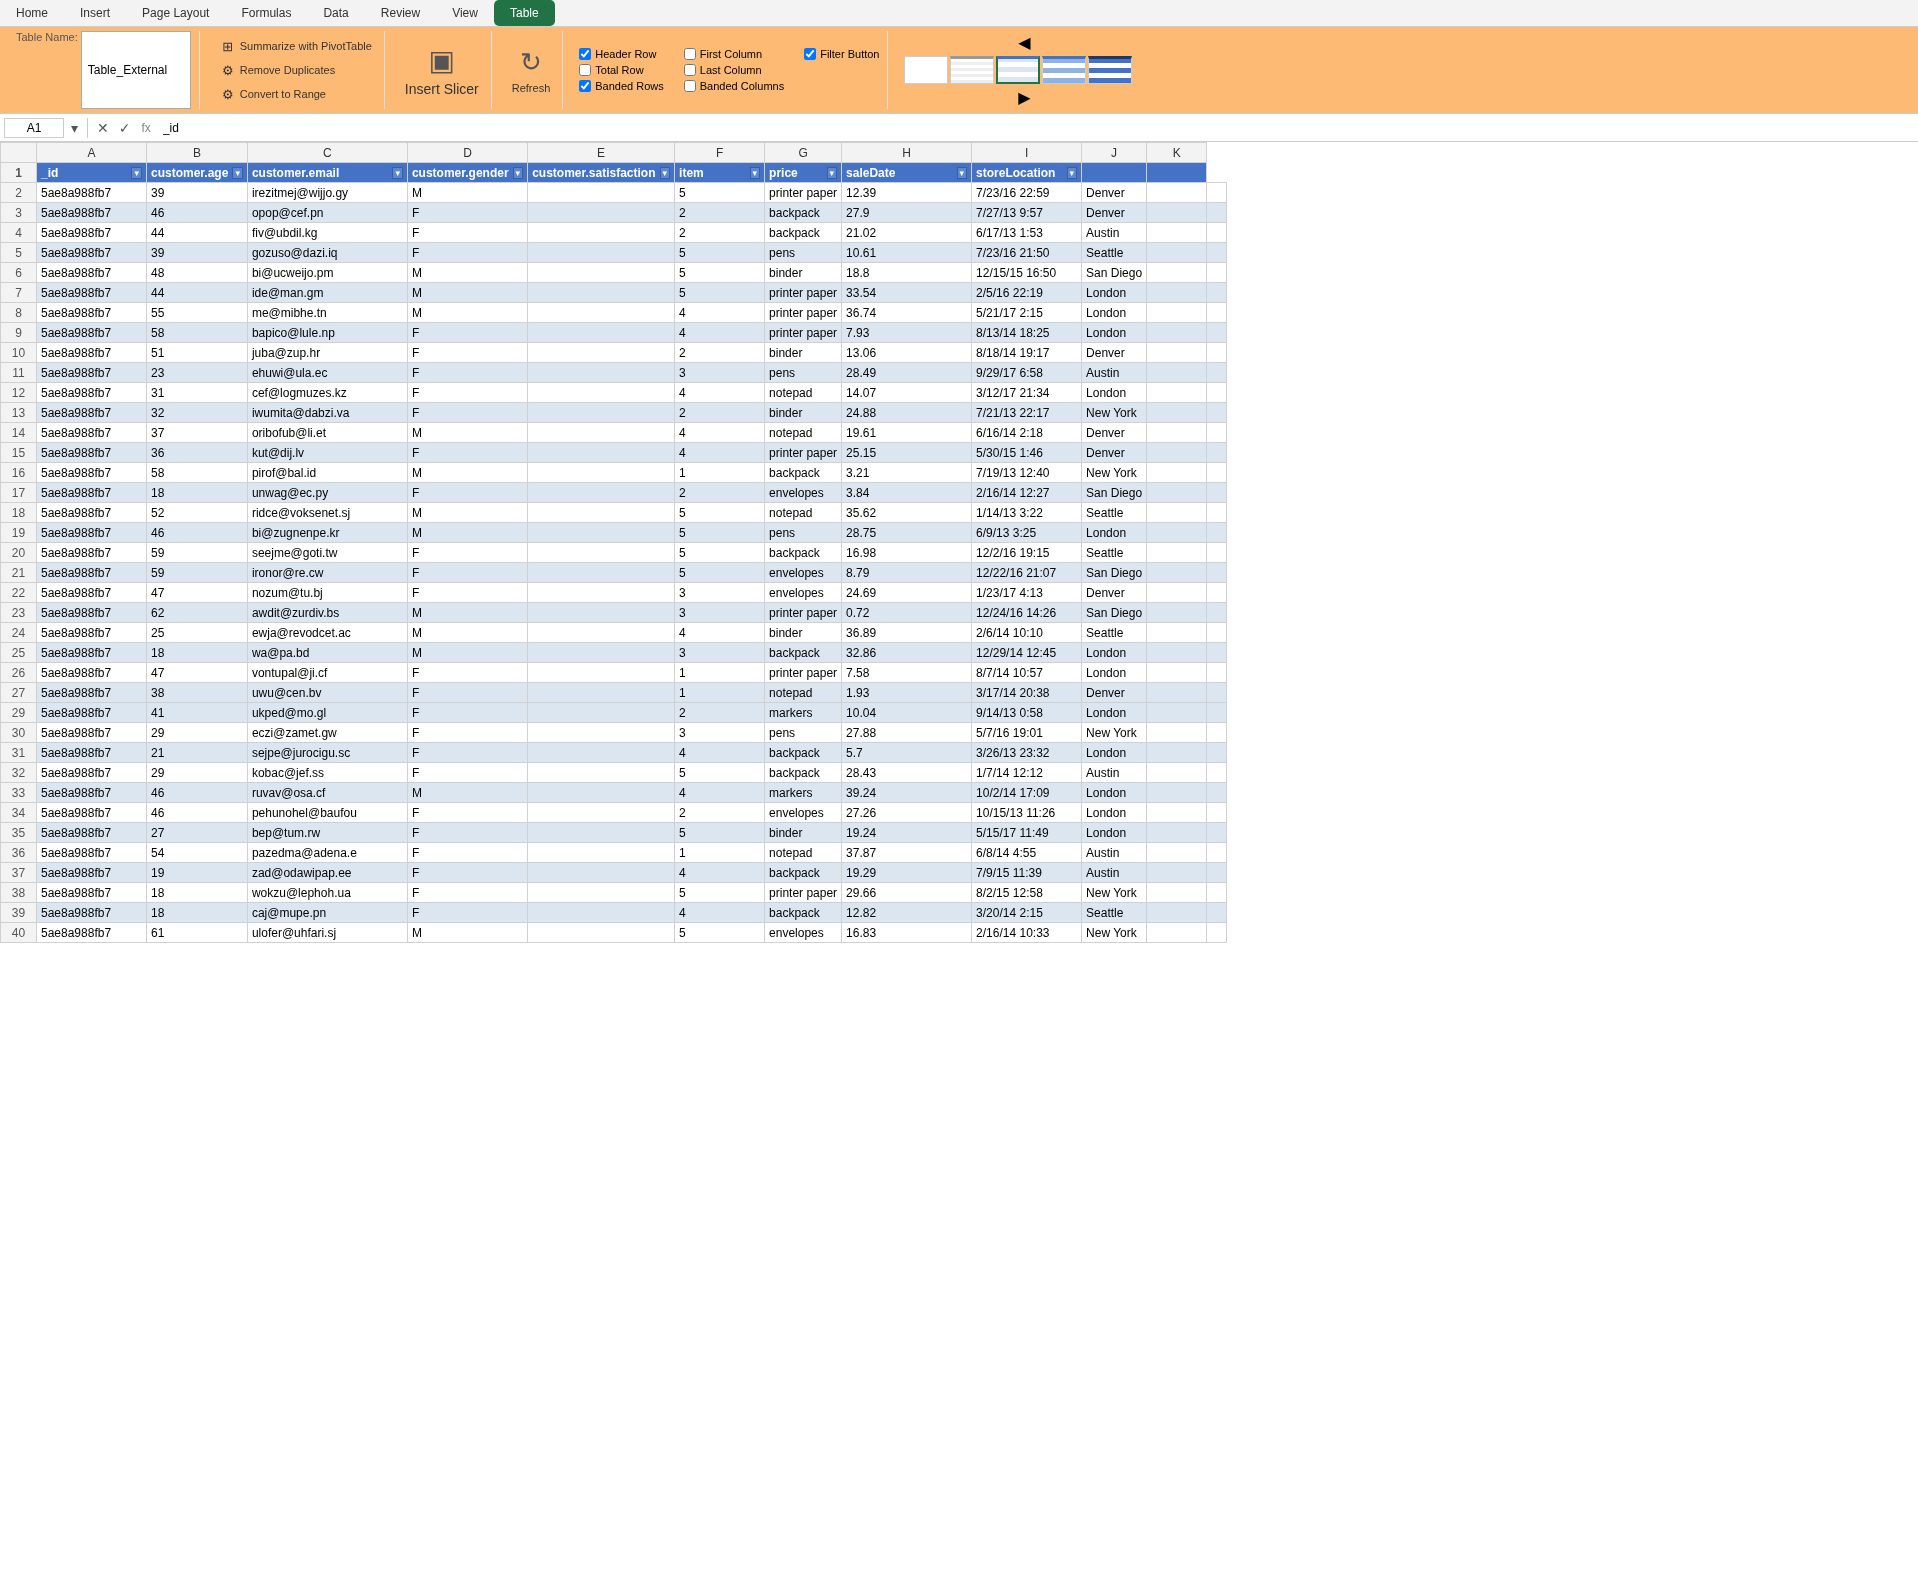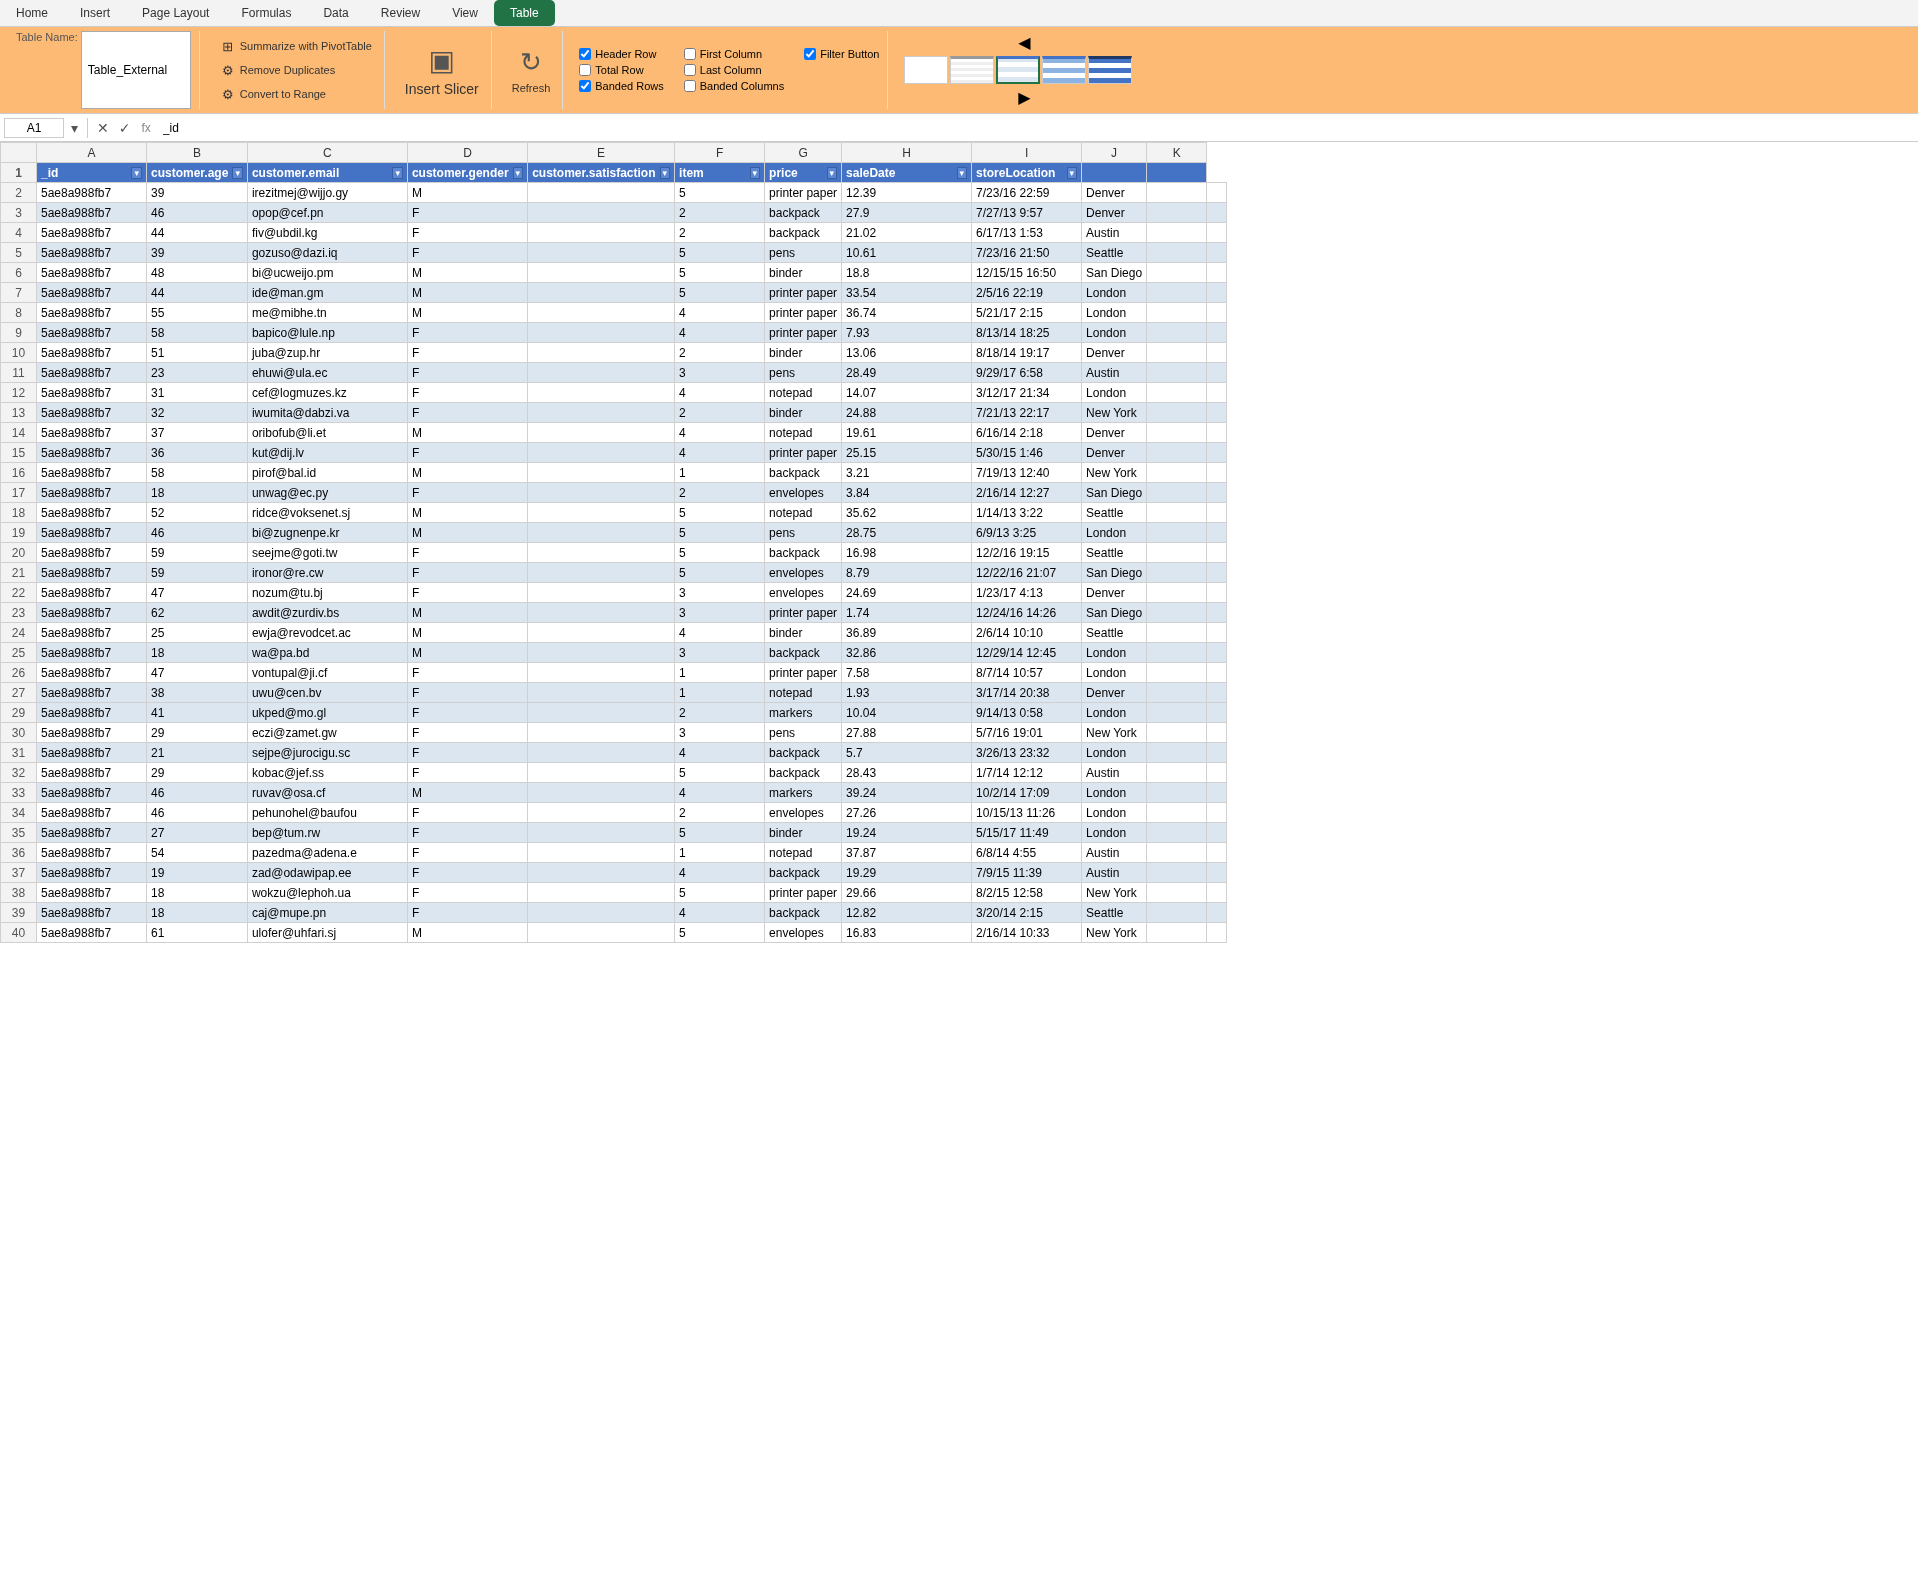--- a/index.html
+++ b/index.html
@@ -578,21 +578,21 @@
         </tr>
         <tr class="row-even">
           <td class="row-num">23</td>
           <td>5ae8a988fb7</td>
           <td>62</td>
           <td>awdit@zurdiv.bs</td>
           <td>M</td>
           <td></td>
           <td>3</td>
           <td>printer paper</td>
-          <td>1.74</td>
+          <td>0.72</td>
           <td>12/24/16 14:26</td>
           <td>San Diego</td>
           <td></td>
           <td></td>
         </tr>
         <tr class="row-odd">
           <td class="row-num">24</td>
           <td>5ae8a988fb7</td>
           <td>25</td>
           <td>ewja@revodcet.ac</td>

